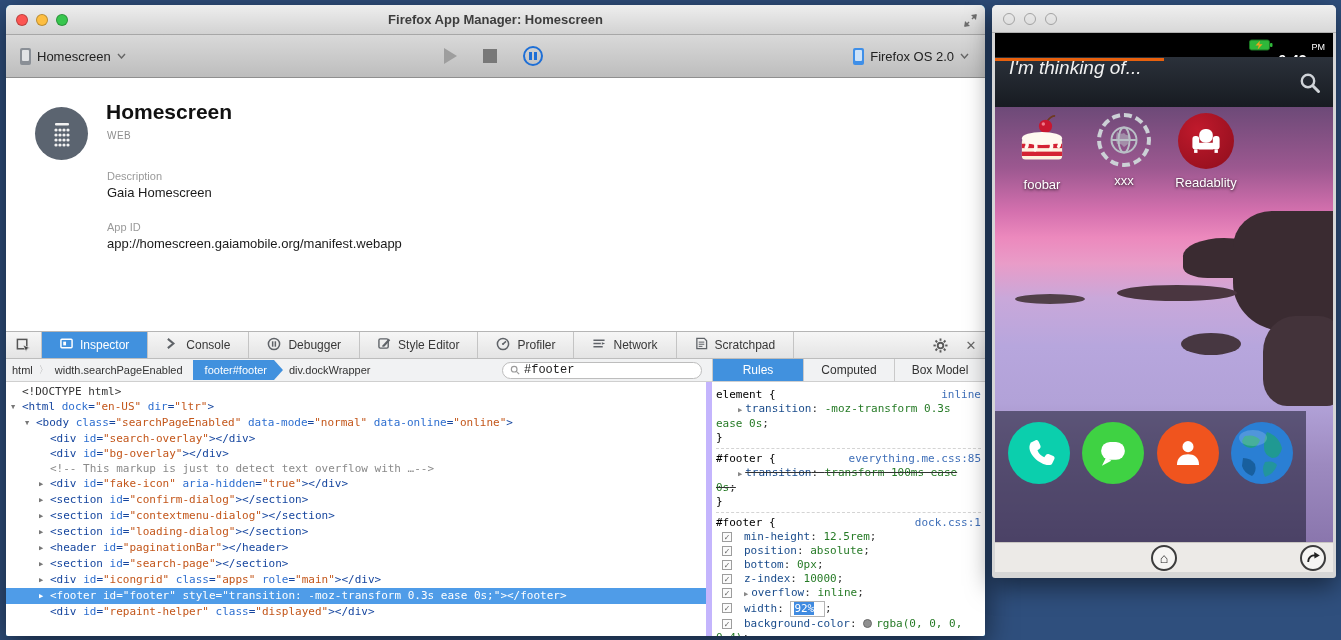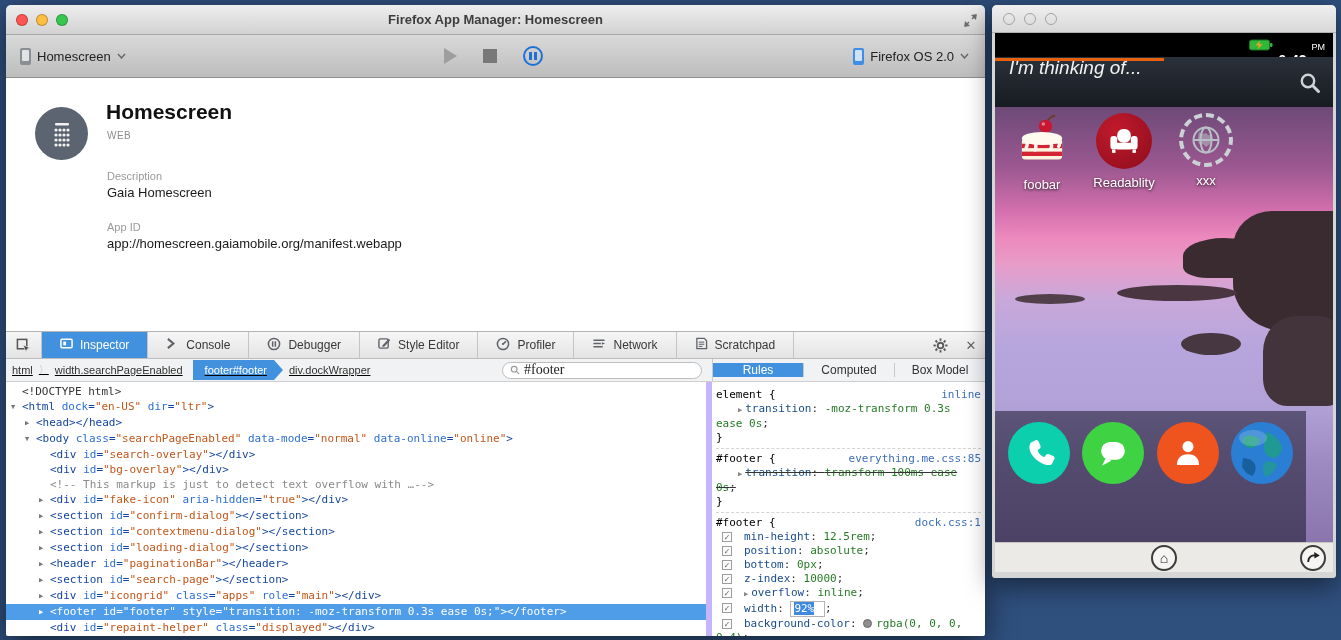--- a/index.html
+++ b/index.html
@@ -53,22 +53,22 @@
   .dt-close { font-size:13px; color:#666; width:28px; }
 
   .crumb-row { height:23px; display:flex; background:#f1f2f3; border-bottom:1px solid #cfcfcf; font-size:11px; }
   .crumb-left { width:706px; display:flex; align-items:center; position:relative; }
   .crumb { color:#333; padding:0 6px; white-space:nowrap; }
   .crumb-sep { color:#aaa; font-size:10px; }
   .crumb.active { background:#4191de; color:#fff; padding:4px 16px 4px 12px; margin-left:4px;
     clip-path:polygon(0 0, calc(100% - 9px) 0, 100% 50%, calc(100% - 9px) 100%, 0 100%); }
   .search-pill { position:absolute; right:10px; width:200px; height:17px; border:1px solid #bdbdbd; border-radius:9px;
     background:#fff; display:flex; align-items:center; padding:0 7px; gap:4px; }
-  .search-pill input { border:none; outline:none; width:160px; font-size:14px; color:#222; background:transparent; font-family:Liberation Serif, serif; }
-  .side-tabs { flex:1; display:flex; border-left:1px solid #c9c9c9;align-items:center; }
+  .search-pill input { border:none; outline:none; width:160px; font-size:12px; color:#222; background:transparent; font-family:Liberation Mono, monospace; }
+  .side-tabs { flex:1; display:flex; border-left:1px solid #c9c9c9; }
   .side-tab { flex:1; display:flex; align-items:center; justify-content:center; font-size:12px; color:#333; border-right:1px solid #c9c9c9; }
   .side-tab:last-child{ border-right:none; }
   .side-tab.active { background:#4191de; color:#fff; }
 
   .dt-main { display:flex; height:257px; }
   .markup-view { width:706px; background:#fff; overflow:hidden; border-right:6px solid #c4b5fd;
     font-family:"DejaVu Sans Mono", monospace; font-size:11px; padding-top:2px; }
   .mline { line-height:15px; white-space:nowrap; color:#15459e; position:relative; }
   .twisty { display:inline-block; width:11px; color:#777; font-size:7px; vertical-align:1px; }
   .c-tag { color:#15459e; } .c-attr { color:#2e6fd0; } .c-val { color:#c3561a; }
@@ -303,21 +303,21 @@
             <line x1="2.7" y1="13.3" x2="4.5" y2="11.5"></line>
             <line x1="11.5" y1="4.5" x2="13.3" y2="2.7"></line>
           </g>
         </svg>
     </div>
     <div class="dt-close">✕</div>
   </div>
 
   <div class="crumb-row">
     <div class="crumb-left">
-      <div id="crumb-list" style="display:flex;align-items:center;text-decoration:underline;">
+      <div id="crumb-list" style="display:flex;align-items:center;">
           <span class="crumb">html</span>
           <span class="crumb-sep">〉</span>
           <span class="crumb">width.searchPageEnabled</span>
           <span class="crumb active">footer#footer</span>
           <span class="crumb">div.dockWrapper</span>
         </div>
       <div class="search-pill">
         <svg width="10" height="10" viewBox="0 0 12 12">
             <circle cx="5" cy="5" r="3.4" fill="none" stroke="#9a9a9a" stroke-width="1.4"></circle>
             <line x1="7.6" y1="7.6" x2="11" y2="11" stroke="#9a9a9a" stroke-width="1.4"></line>
@@ -329,21 +329,20 @@
         <div class="side-tab active">Rules</div>
         <div class="side-tab">Computed</div>
         <div class="side-tab">Box Model</div>
       </div>
   </div>
 
   <div class="dt-main">
     <div class="markup-view" id="markup-view">
         <div class="mline" style="padding-left: 5px;"><span class="twisty"></span><span class="c-doc">&lt;!DOCTYPE html&gt;</span></div>
         <div class="mline" style="padding-left: 5px;"><span class="twisty">▼</span><span class="c-tag">&lt;html <span class="c-attr">dock</span>=<span class="c-val">"en-US"</span> <span class="c-attr">dir</span>=<span class="c-val">"ltr"</span>&gt;</span></div>
-        <div class="mline" style="padding-left: 19px;"><span class="twisty">▶</span><span class="c-tag">&lt;head&gt;&lt;/head&gt;</span></div>
         <div class="mline" style="padding-left: 19px;"><span class="twisty">▼</span><span class="c-tag">&lt;body <span class="c-attr">class</span>=<span class="c-val">"searchPageEnabled"</span> <span class="c-attr">data-mode</span>=<span class="c-val">"normal"</span> <span class="c-attr">data-online</span>=<span class="c-val">"online"</span>&gt;</span></div>
         <div class="mline" style="padding-left: 33px;"><span class="twisty"></span><span class="c-tag">&lt;div <span class="c-attr">id</span>=<span class="c-val">"search-overlay"</span>&gt;&lt;/div&gt;</span></div>
         <div class="mline" style="padding-left: 33px;"><span class="twisty"></span><span class="c-tag">&lt;div <span class="c-attr">id</span>=<span class="c-val">"bg-overlay"</span>&gt;&lt;/div&gt;</span></div>
         <div class="mline" style="padding-left: 33px;"><span class="twisty"></span><span class="c-cm">&lt;!-- This markup is just to detect text overflow with …--&gt;</span></div>
         <div class="mline" style="padding-left: 33px;"><span class="twisty">▶</span><span class="c-tag">&lt;div <span class="c-attr">id</span>=<span class="c-val">"fake-icon"</span> <span class="c-attr">aria-hidden</span>=<span class="c-val">"true"</span>&gt;&lt;/div&gt;</span></div>
         <div class="mline" style="padding-left: 33px;"><span class="twisty">▶</span><span class="c-tag">&lt;section <span class="c-attr">id</span>=<span class="c-val">"confirm-dialog"</span>&gt;&lt;/section&gt;</span></div>
         <div class="mline" style="padding-left: 33px;"><span class="twisty">▶</span><span class="c-tag">&lt;section <span class="c-attr">id</span>=<span class="c-val">"contextmenu-dialog"</span>&gt;&lt;/section&gt;</span></div>
         <div class="mline" style="padding-left: 33px;"><span class="twisty">▶</span><span class="c-tag">&lt;section <span class="c-attr">id</span>=<span class="c-val">"loading-dialog"</span>&gt;&lt;/section&gt;</span></div>
         <div class="mline" style="padding-left: 33px;"><span class="twisty">▶</span><span class="c-tag">&lt;header <span class="c-attr">id</span>=<span class="c-val">"paginationBar"</span>&gt;&lt;/header&gt;</span></div>
         <div class="mline" style="padding-left: 33px;"><span class="twisty">▶</span><span class="c-tag">&lt;section <span class="c-attr">id</span>=<span class="c-val">"search-page"</span>&gt;&lt;/section&gt;</span></div>
@@ -429,46 +428,46 @@
                 <rect x="9" y="28" width="46" height="24" rx="4" fill="#fdf3df"></rect>
                 <rect x="9" y="34" width="46" height="5" fill="#d42333"></rect>
                 <rect x="9" y="43" width="46" height="5" fill="#d42333"></rect>
                 <ellipse cx="32" cy="28" rx="23" ry="7.5" fill="#fffaf0"></ellipse>
                 <path d="M14 30 q2 6 0 8 M24 32 q2 6 0 9 M42 32 q2 5 0 8 M51 30 q2 5 0 7" stroke="#fffaf0" stroke-width="4" fill="none" stroke-linecap="round"></path>
               </svg>
             </div>
             <div class="ph-app-label">foobar</div>
           </div>
           <div class="ph-app">
+            <div class="icon-pending">
+              <svg width="32" height="32" viewBox="0 0 32 32">
+                <g stroke="#b9bfc6" stroke-width="2" fill="none">
+                  <circle cx="16" cy="16" r="12.5"></circle>
+                  <ellipse cx="16" cy="16" rx="5.5" ry="12.5"></ellipse>
+                  <line x1="3.5" y1="16" x2="28.5" y2="16"></line>
+                </g>
+                <path d="M9 8 q4 3 7 1 q2 3 6 2 l1 4 q-4 2 -3 5 l-4 3 q-3 -4 -7 -3 q-2 -5 0 -12" fill="#b9bfc6" opacity="0.55"></path>
+              </svg>
+            </div>
+            <div class="ph-app-label">xxx</div>
+          </div>
+          <div class="ph-app">
             <div class="icon-readability">
               <svg width="34" height="34" viewBox="0 0 40 40">
                 <g fill="#fff">
                   <rect x="12" y="6" width="16" height="16" rx="7"></rect>
                   <rect x="4" y="14" width="8" height="16" rx="3.5"></rect>
                   <rect x="28" y="14" width="8" height="16" rx="3.5"></rect>
                   <rect x="10" y="22" width="20" height="8" rx="2"></rect>
                   <rect x="6" y="30" width="4" height="4"></rect>
                   <rect x="30" y="30" width="4" height="4"></rect>
                 </g>
               </svg>
             </div>
             <div class="ph-app-label">Readablity</div>
-          </div>
-          <div class="ph-app">
-            <div class="icon-pending">
-              <svg width="32" height="32" viewBox="0 0 32 32">
-                <g stroke="#b9bfc6" stroke-width="2" fill="none">
-                  <circle cx="16" cy="16" r="12.5"></circle>
-                  <ellipse cx="16" cy="16" rx="5.5" ry="12.5"></ellipse>
-                  <line x1="3.5" y1="16" x2="28.5" y2="16"></line>
-                </g>
-                <path d="M9 8 q4 3 7 1 q2 3 6 2 l1 4 q-4 2 -3 5 l-4 3 q-3 -4 -7 -3 q-2 -5 0 -12" fill="#b9bfc6" opacity="0.55"></path>
-              </svg>
-            </div>
-            <div class="ph-app-label">xxx</div>
           </div>
         </div>
       <div class="ph-dock">
         <div class="dock-icons" id="dock-icons">
             <div class="dock-icon" style="background: rgb(11, 207, 173);">
               <span style="display:flex">
                 <svg width="34" height="34" viewBox="0 0 40 40">
                   <path d="M10 8 l6 -3 c1.6 -0.8 3 0.2 3.8 2 l1.8 4.2 c0.7 1.7 0.1 3 -1.2 4 l-2.2 1.7 c1.2 3.6 4.4 6.8 8 8 l1.7 -2.2 c1 -1.3 2.3 -1.9 4 -1.2 l4.2 1.8 c1.8 0.8 2.8 2.2 2 3.8 l-3 6 c-5 3 -14 -1 -20 -7 s-8 -13 -5 -18 z" fill="#fff"></path>
                 </svg>
               </span>

